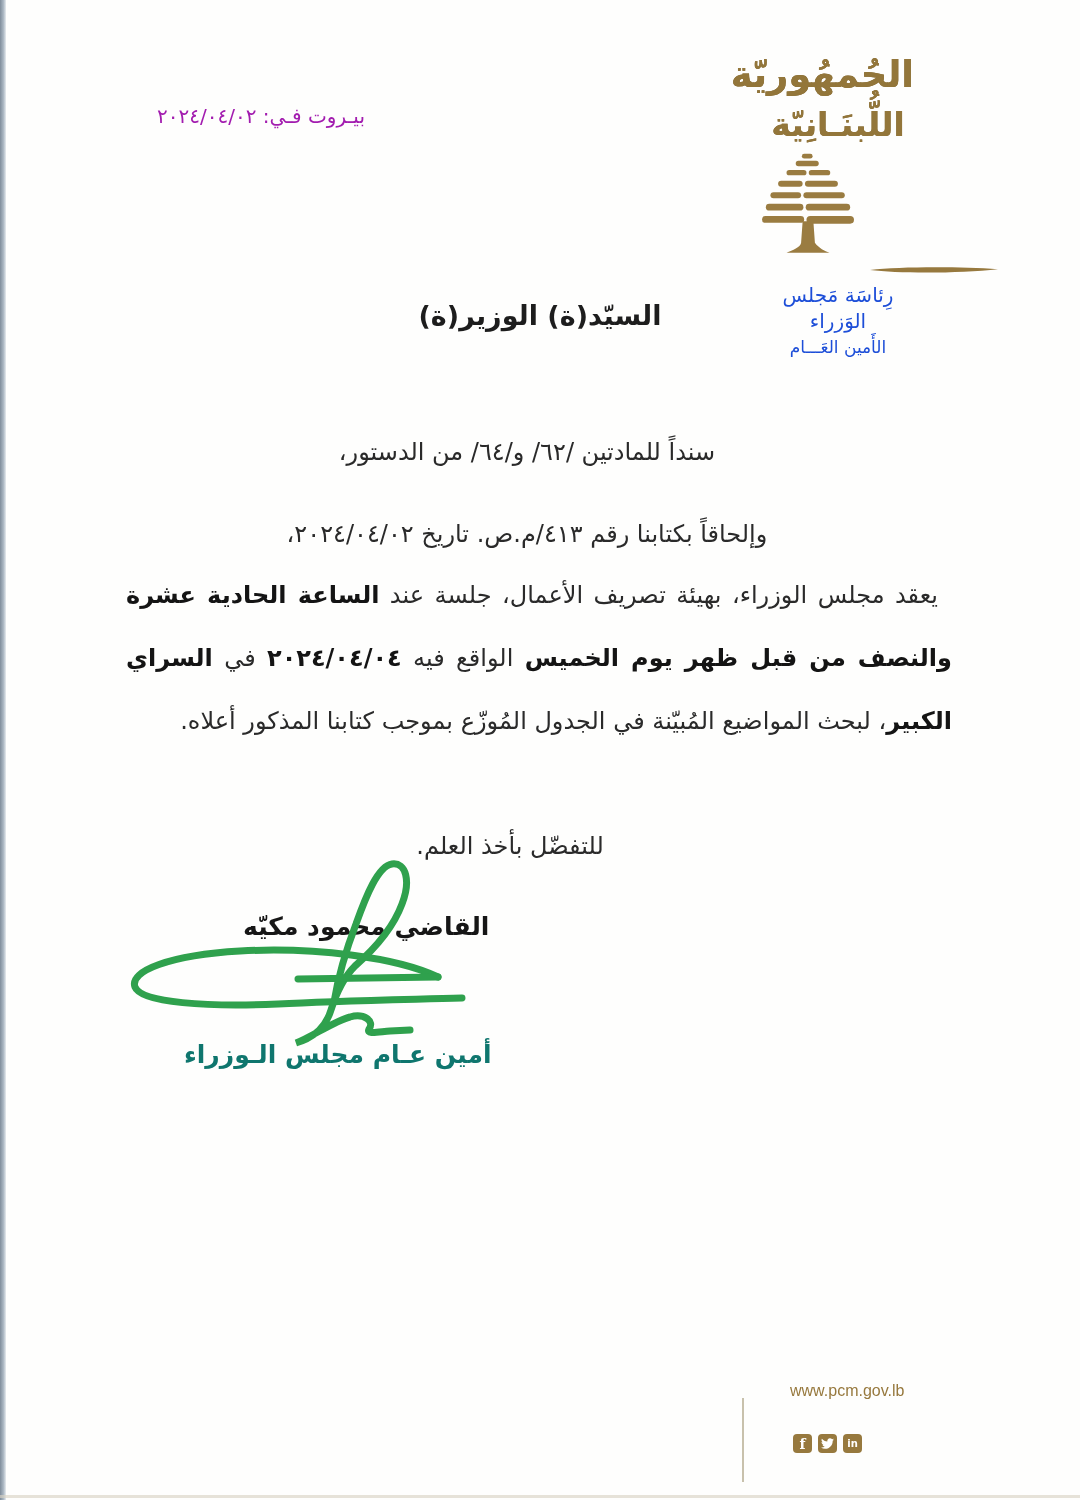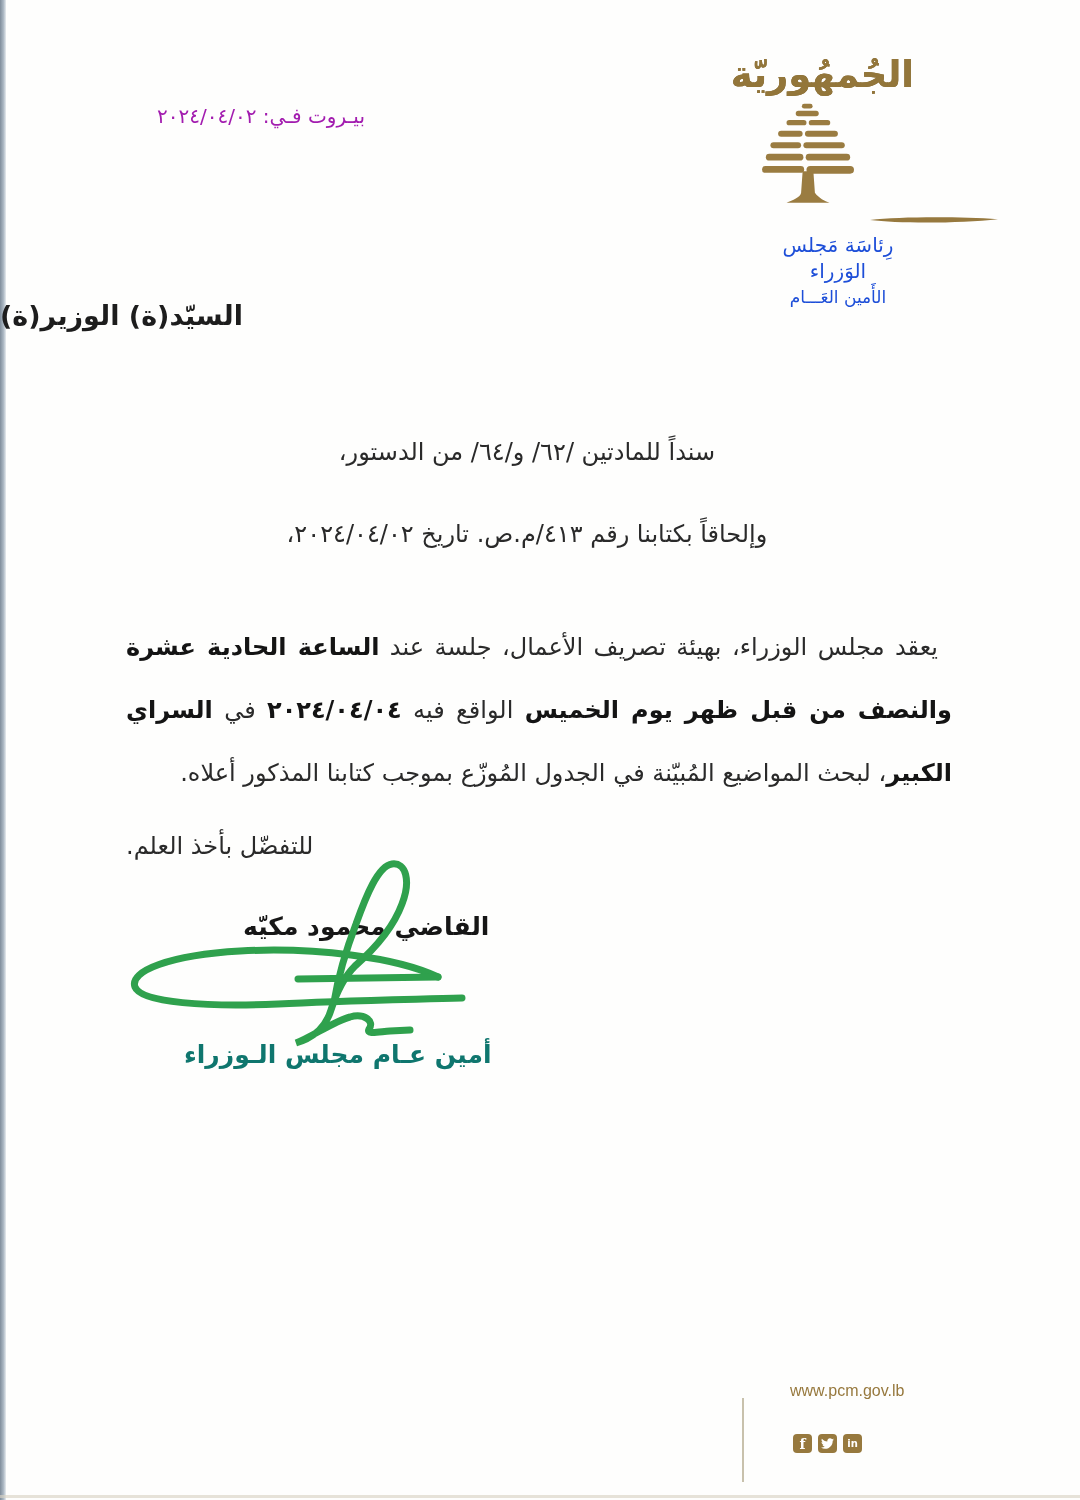--- a/index.html
+++ b/index.html
@@ -26,29 +26,29 @@
                  text-shadow:0 0 .5px #7a6230; margin-top:8px;}
   .calligraphy .l2 { font-size:33px; letter-spacing:1px; }
   .cedar { width:92px; height:112px; margin-right:6px; }
   .swoosh { display:block; margin:4px 14px 0 auto; width:128px; height:8px; }
   .org-lines { width:152px; margin-right:98px; direction:rtl; text-align:center;
                color:#1d4ed8; margin-top:8px; }
   .org-l1 { font-size:20px; line-height:26px; }
   .org-l2 { font-size:17px; line-height:26px; letter-spacing:2px; }
 
   
-  .salutation { position:absolute; top:300px; left:0; width:100%; text-align:left;
+  .salutation { position:absolute; top:300px; left:0; width:100%; text-align:center;
                 direction:rtl; font-size:27px; font-weight:bold; color:#1d1d1d; }
   .body-text { position:absolute; right:128px; width:826px; direction:rtl;
                font-size:24px; color:#2a2a2a; }
   .p1 { top:438px; text-indent:24px;text-align:center; }
   .p2 { top:520px; text-indent:24px;text-align:center; }
-  .p3 { top:616px; line-height:63px; text-align:justify; text-indent:14px; }
+  .p3 { top:564px; line-height:63px; text-align:justify; text-indent:14px; }
   .p3 b { font-weight:bold; color:#141414; }
-  .closing { top:832px; text-align:left; padding-left:0; }
+  .closing { top:832px; text-align:center; padding-left:0; }
   .closing-inner { display:inline-block; margin-right:58px; }
 
   
   .sig-name { position:absolute; left:243px; top:912px; font-size:25px; font-weight:bold;
               direction:rtl; color:#161616; }
   .sig-title { position:absolute; left:184px; top:1040px; font-size:25px; font-weight:bold;
                direction:rtl; color:#0f766e; letter-spacing:1px; }
   .sig-svg { position:absolute; left:126px; top:858px; width:340px; height:194px; z-index:3; }
 
   
@@ -74,20 +74,21 @@
   <div class="scan-bottom"></div>
 
   <div class="date-block">
     <div>بيـروت فـي: ٢٠٢٤/٠٤/٠٢</div>
   </div>
 
   <div class="logo-block">
     <div class="logo-row">
       <div class="calligraphy">
         <div class="l1">الجُمهُوريّة</div>
+        <div class="l2">اللُّبنَـانِيّة</div>
       </div>
       <svg class="cedar" viewBox="0 0 120 140">
         <g fill="#9a7c41">
           <rect x="52" y="2" width="14" height="6" rx="3"></rect>
           <rect x="44" y="11" width="30" height="7" rx="3.5"></rect>
           <rect x="32" y="23" width="26" height="7" rx="3.5"></rect>
           <rect x="61" y="23" width="28" height="7" rx="3.5"></rect>
           <rect x="21" y="37" width="32" height="8" rx="4"></rect>
           <rect x="56" y="37" width="43" height="8" rx="4"></rect>
           <rect x="11" y="52" width="40" height="8" rx="4"></rect>

